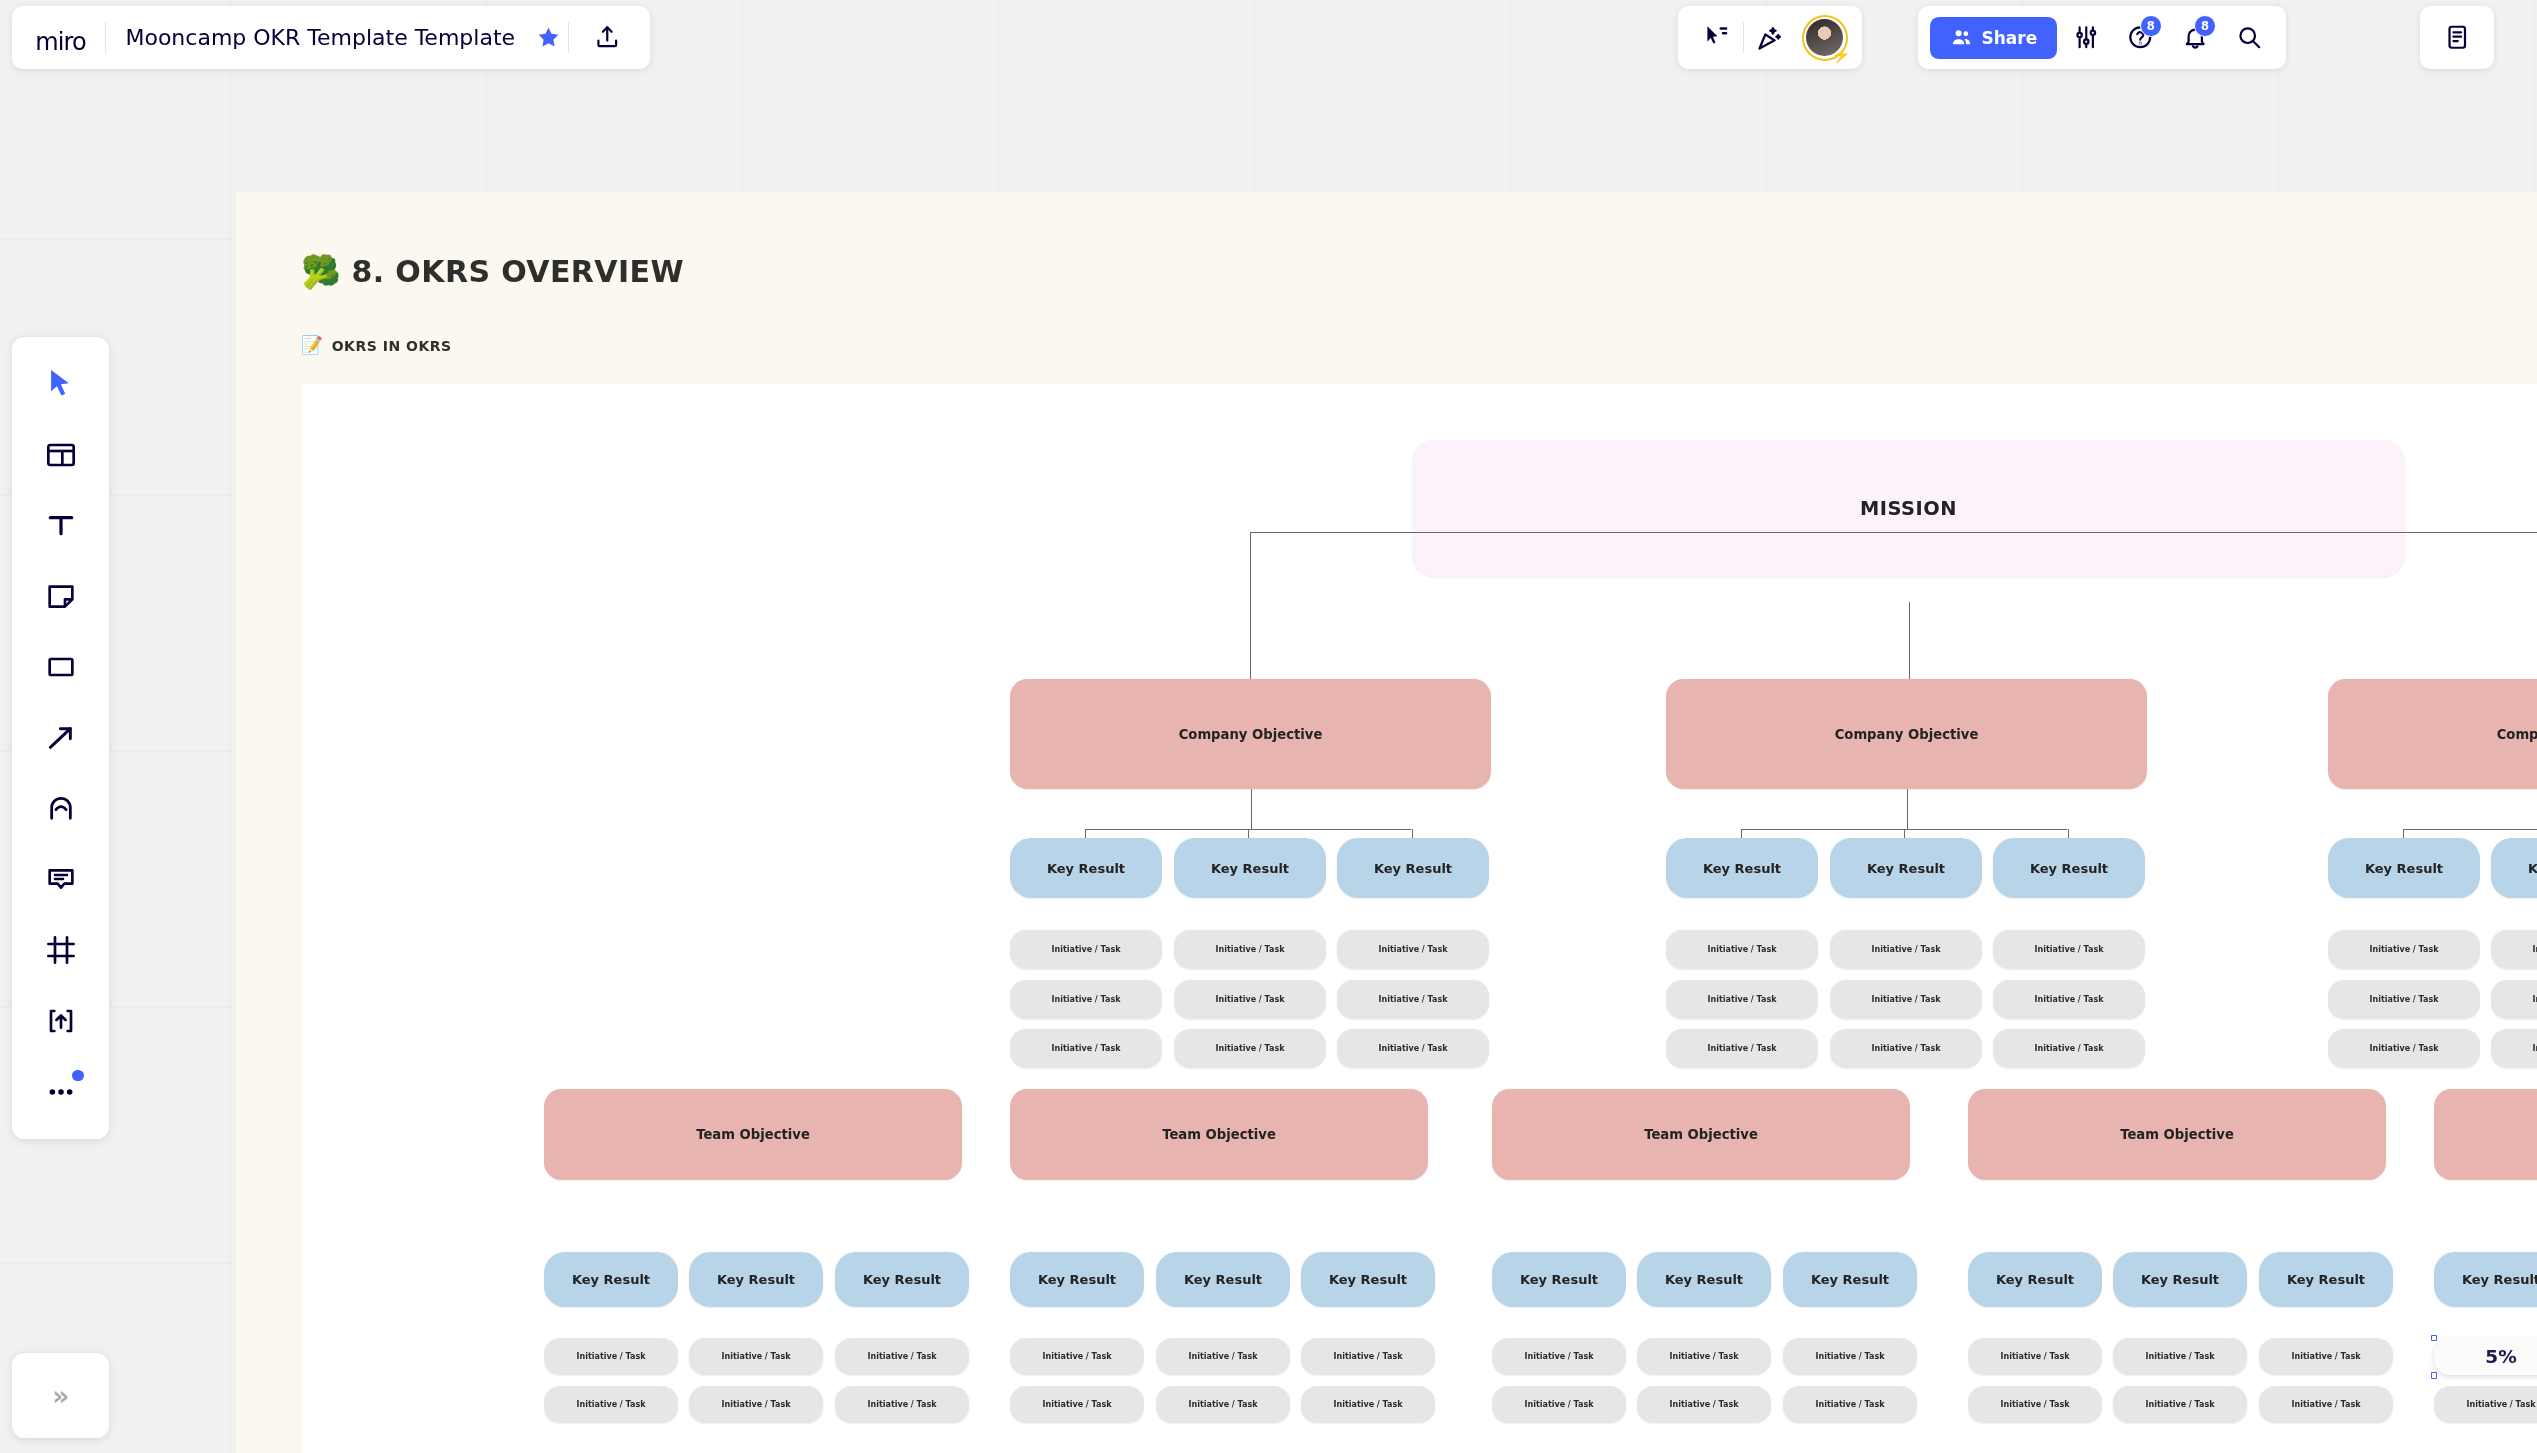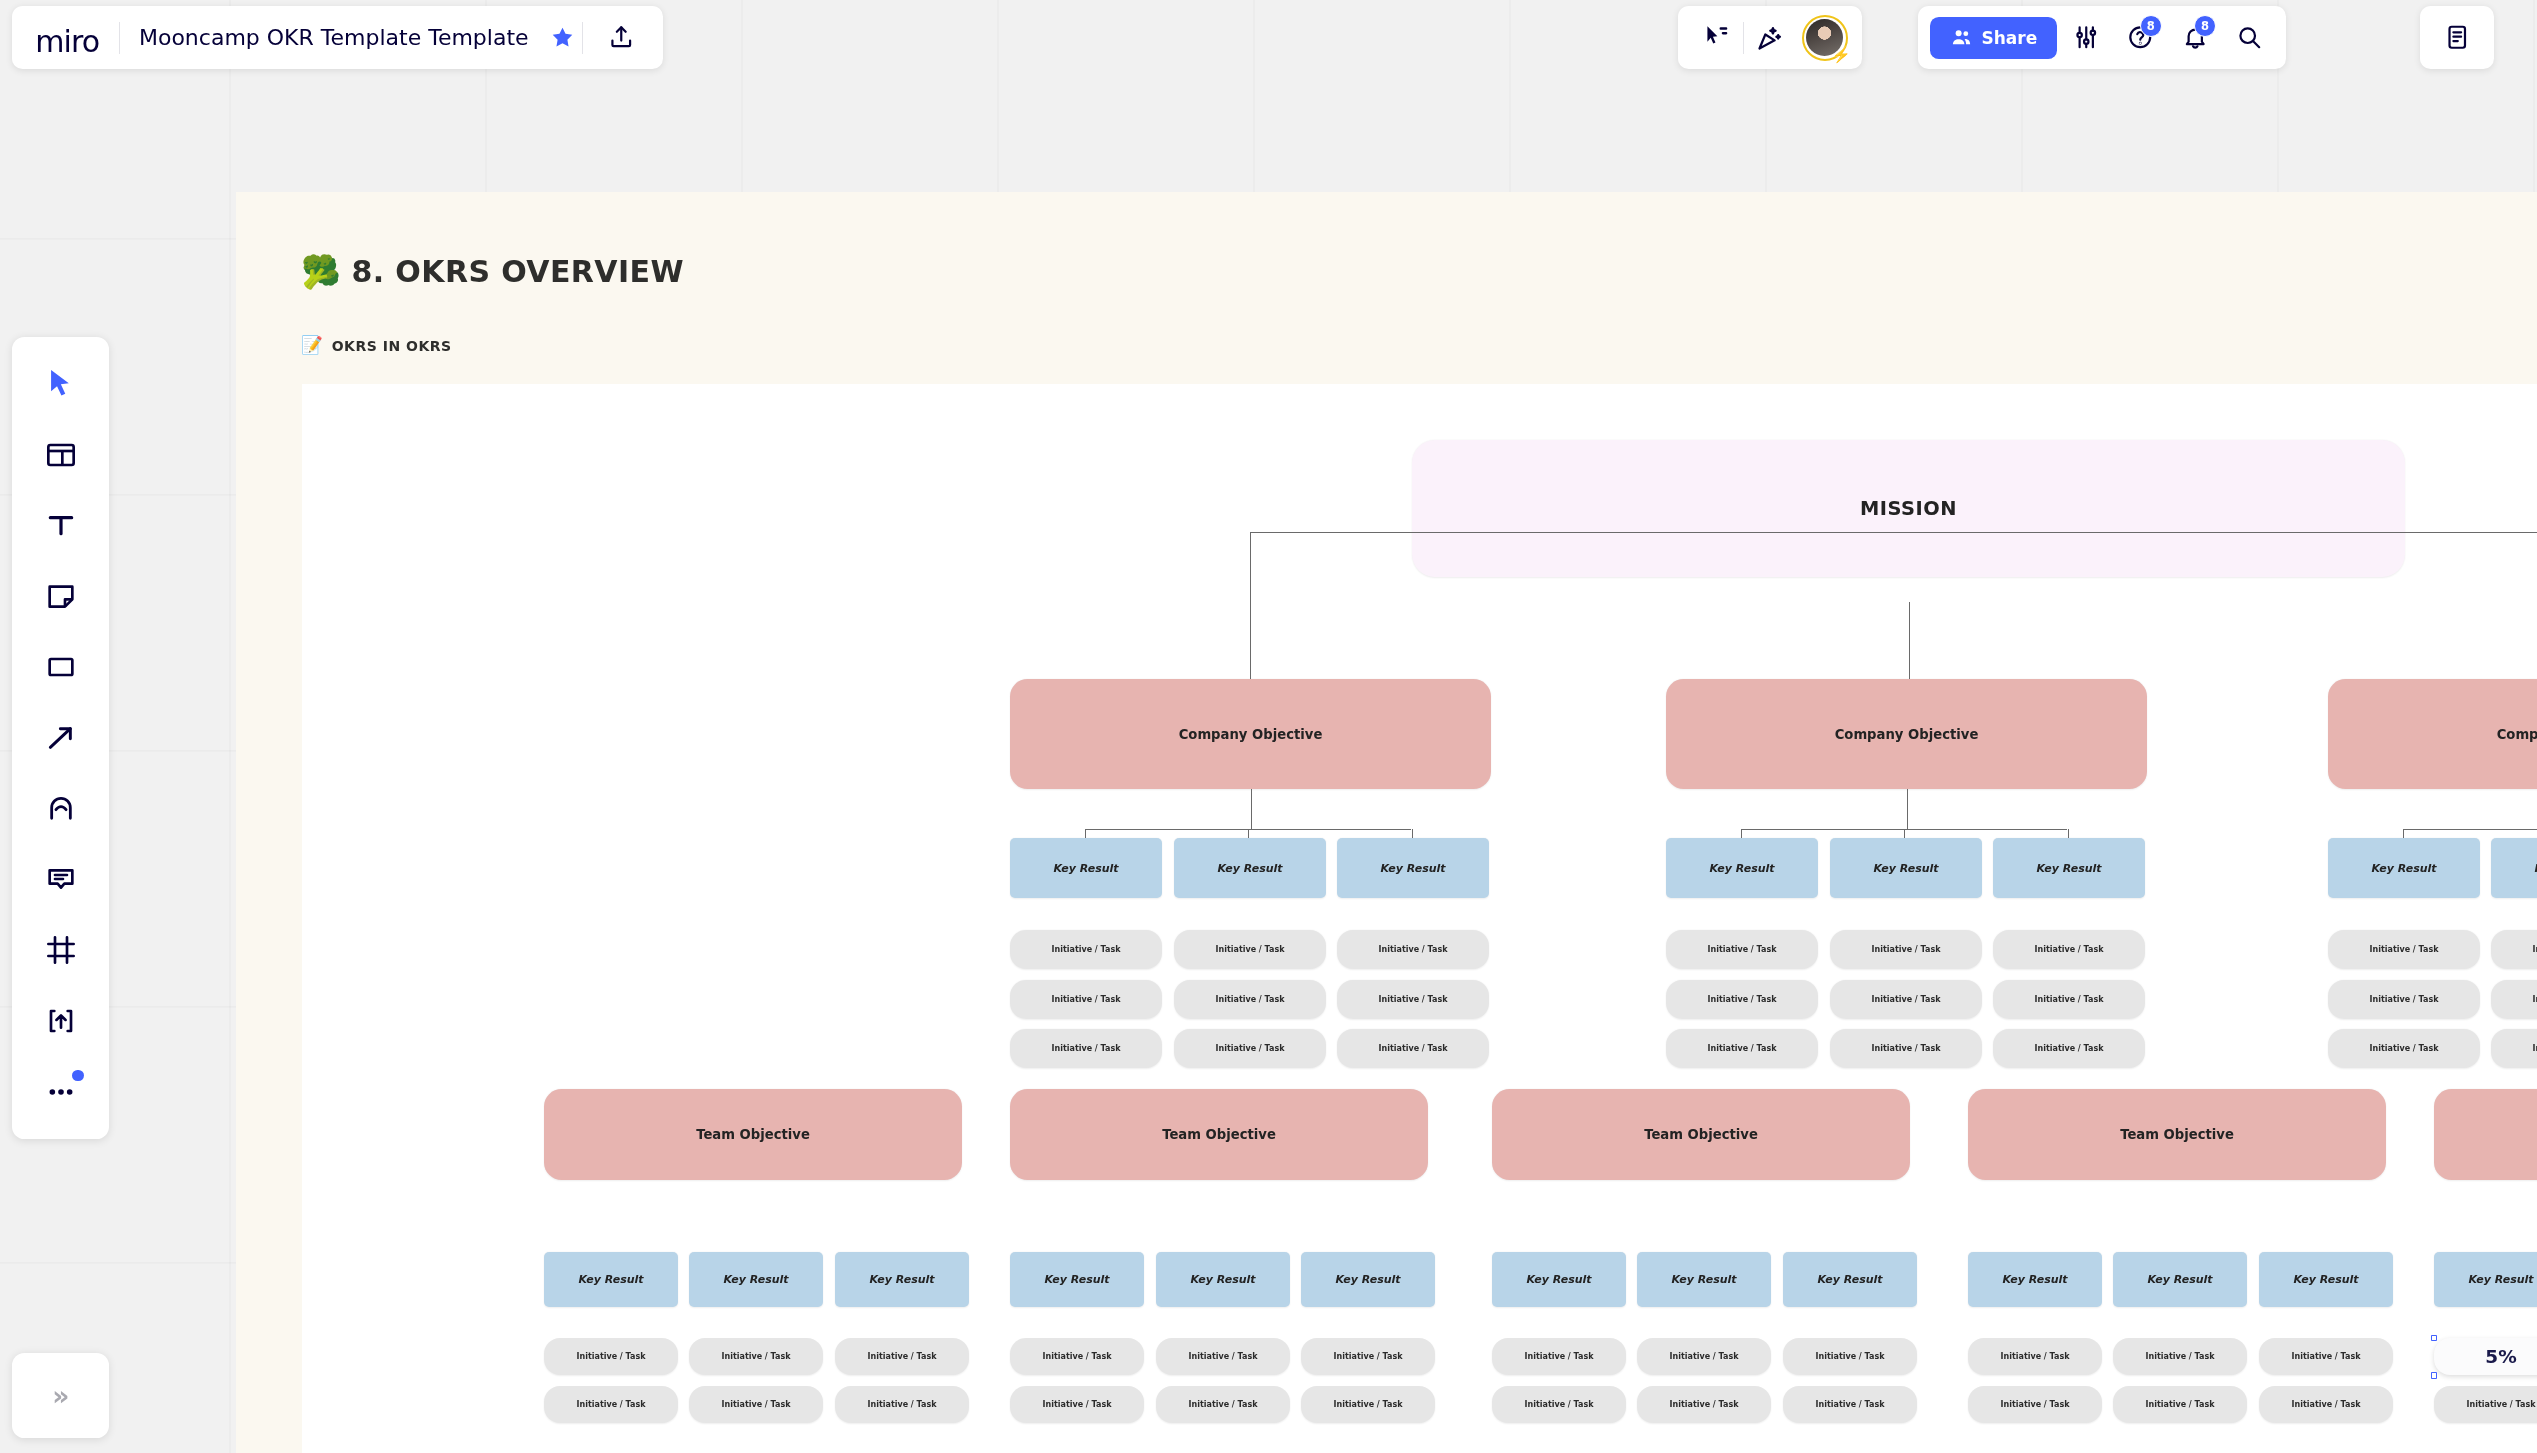--- a/index.html
+++ b/index.html
@@ -76,22 +76,22 @@
     letter-spacing: 0.5px;
     color: #232323;
   }
   .objective {
     background: #e7b4b0;
     border-radius: 17.6px;
     font-size: 13.2px; font-weight: 700;
   }
   .keyresult {
     background: #b8d4e8;
-    border-radius: 5px;
-    font-size: 11px; font-weight: 700; font-style: italic;
+    border-radius: 21px;
+    font-size: 13px; font-weight: 700;
   }
   .task {
     background: #e6e6e6;
     border-radius: 16px;
     font-size: 8px; font-weight: 700;
     color: #2b2b2b;
   }
   .task.selected {
     background: #fbfbfc;
     color: #1a1a4b;
@@ -117,21 +117,21 @@
     position: absolute;
     background: #ffffff;
     border-radius: 10.6px;
     box-shadow: 0 1.8px 7px rgba(0,0,0,0.09);
     display: flex; align-items: center;
     height: 63px;
   }
   #bar-left { left: 12.3px; top: 6.2px; padding: 0 17.6px 0 23px; gap: 0; }
   #miro-logo {
     font-family: "DejaVu Sans", sans-serif;
-    font-size: 30px; font-weight: 400;
+    font-size: 24px; font-weight: 400;
     color: #050038; letter-spacing: -0.9px;
     padding-right: 19.4px;
     margin-top: 8px;
   }
   .vdiv { width: 0.9px; height: 32px; background: #e3e3e8; }
   #board-title {
     font-family: "DejaVu Sans", sans-serif;
     font-size: 22px; font-weight: 400;
     color: #050038; padding: 0 14px 0 19.4px;
     white-space: nowrap;

